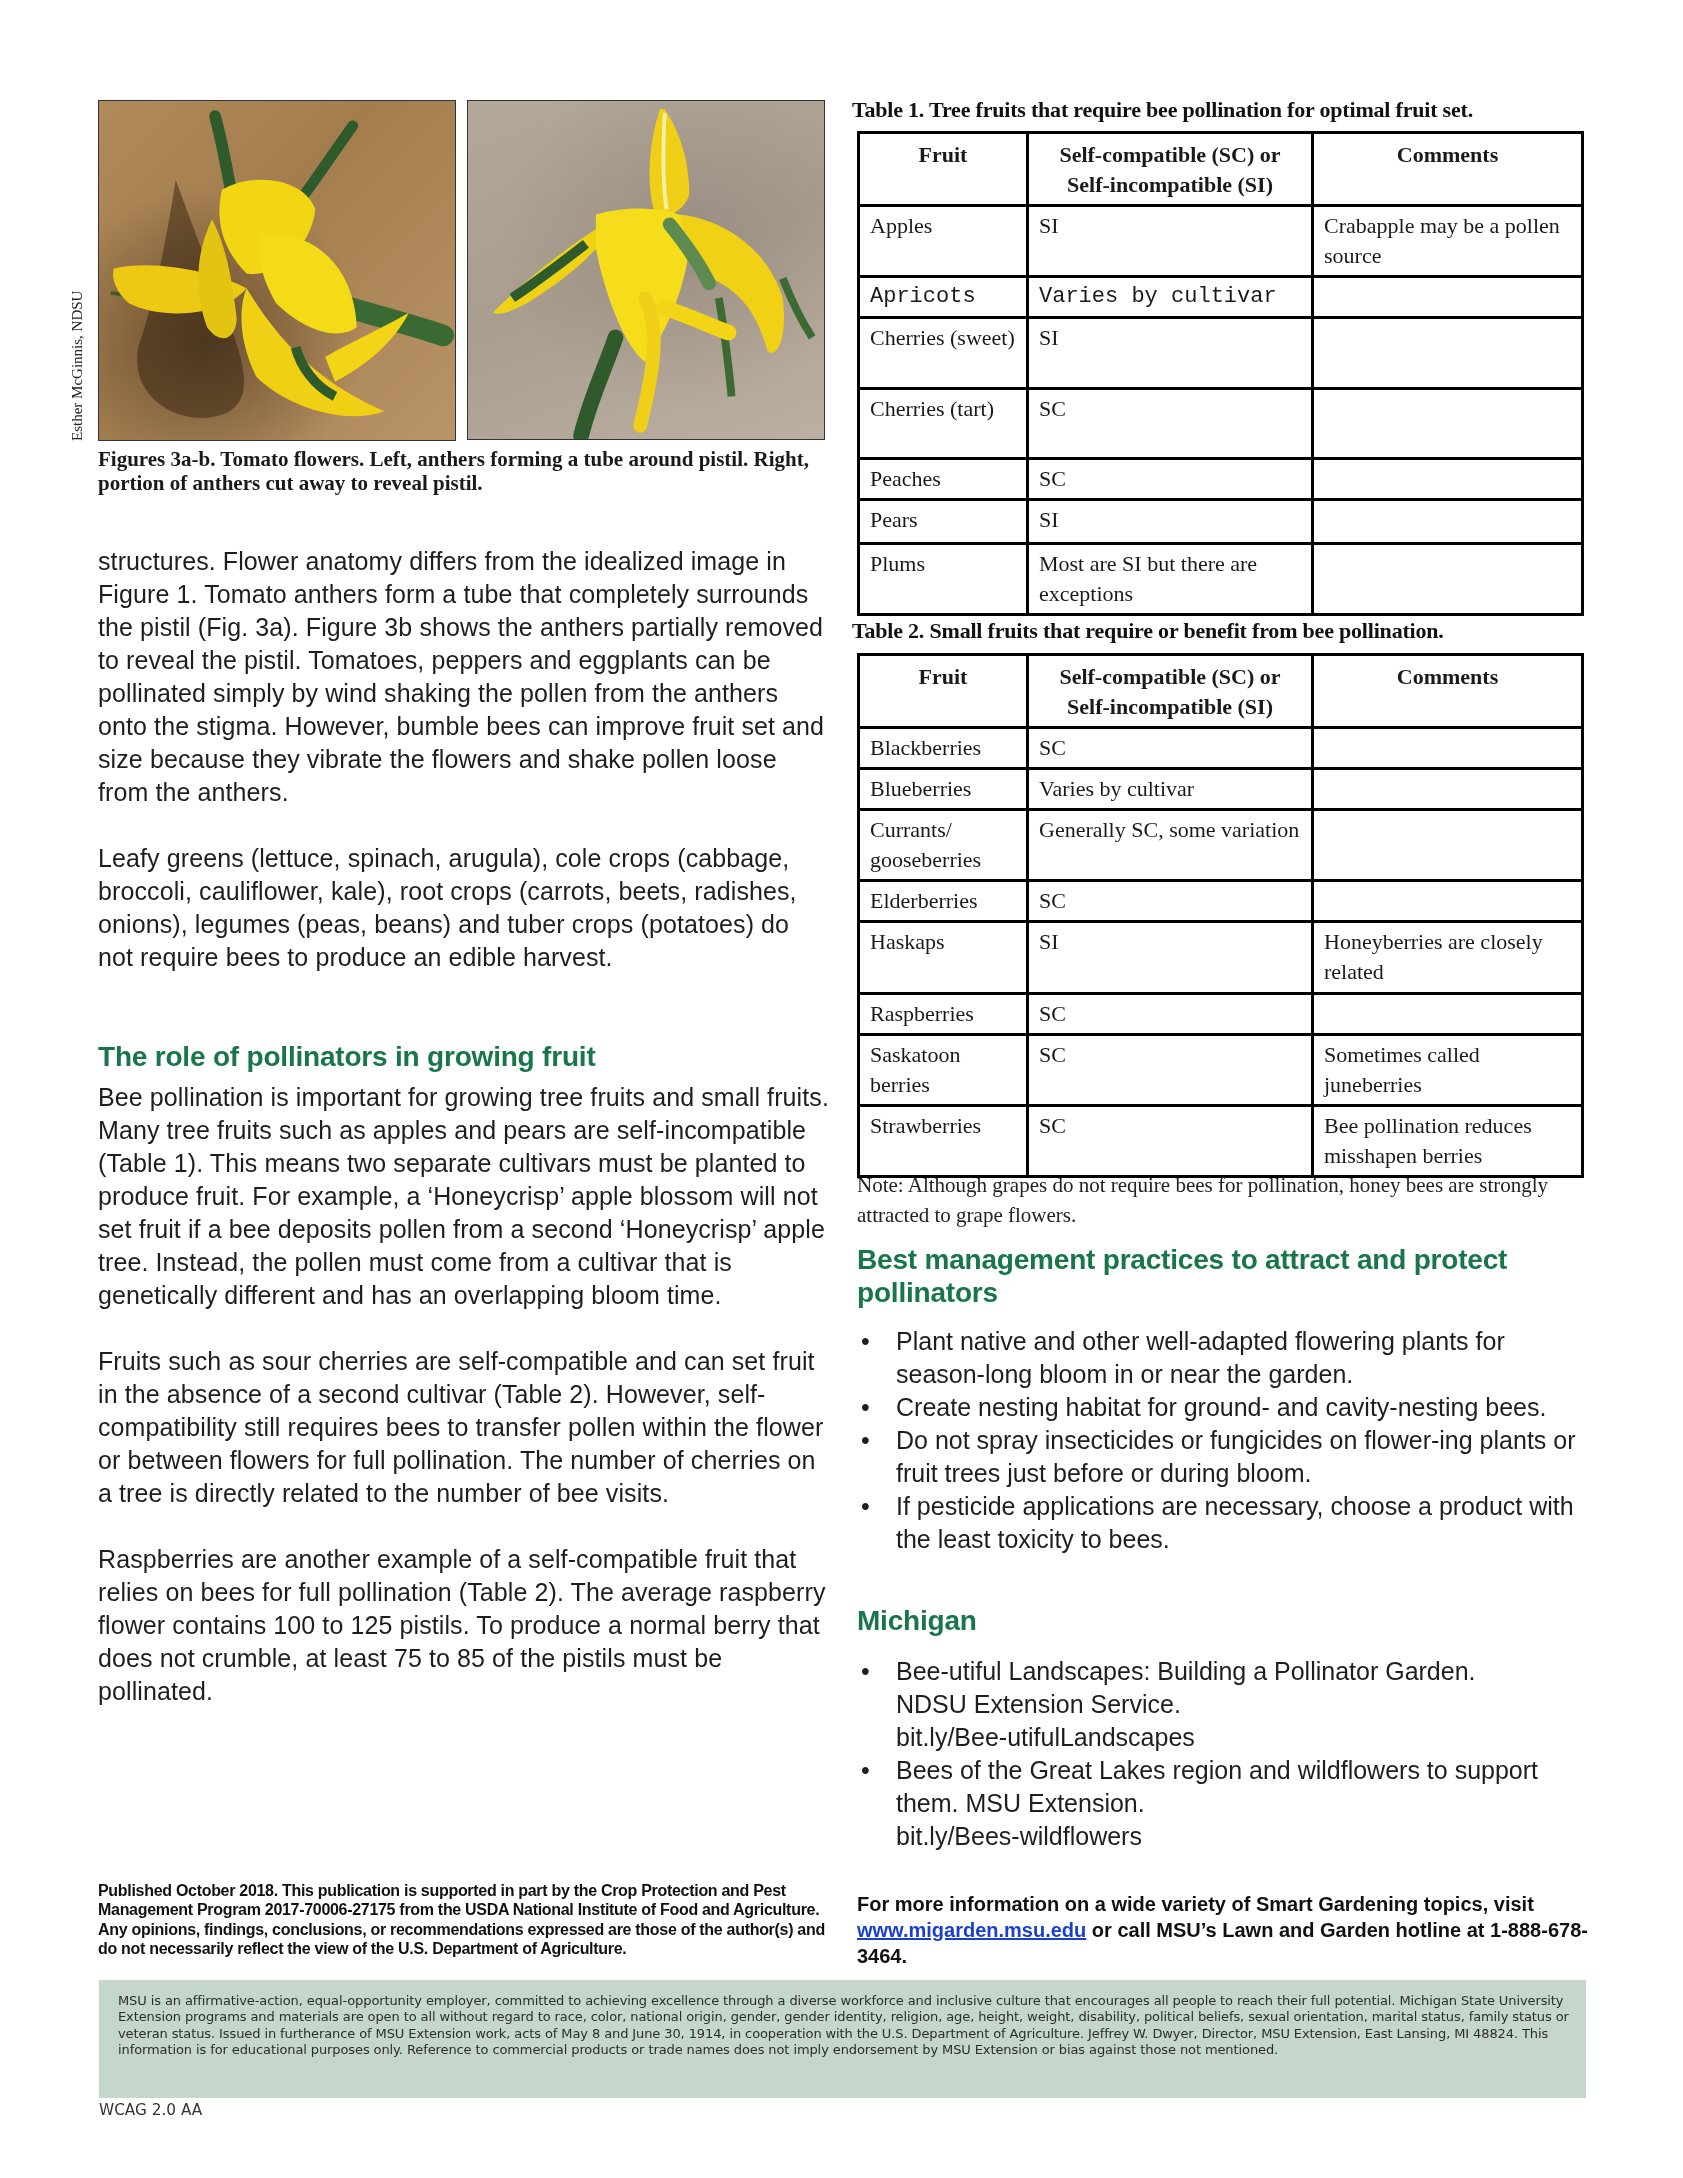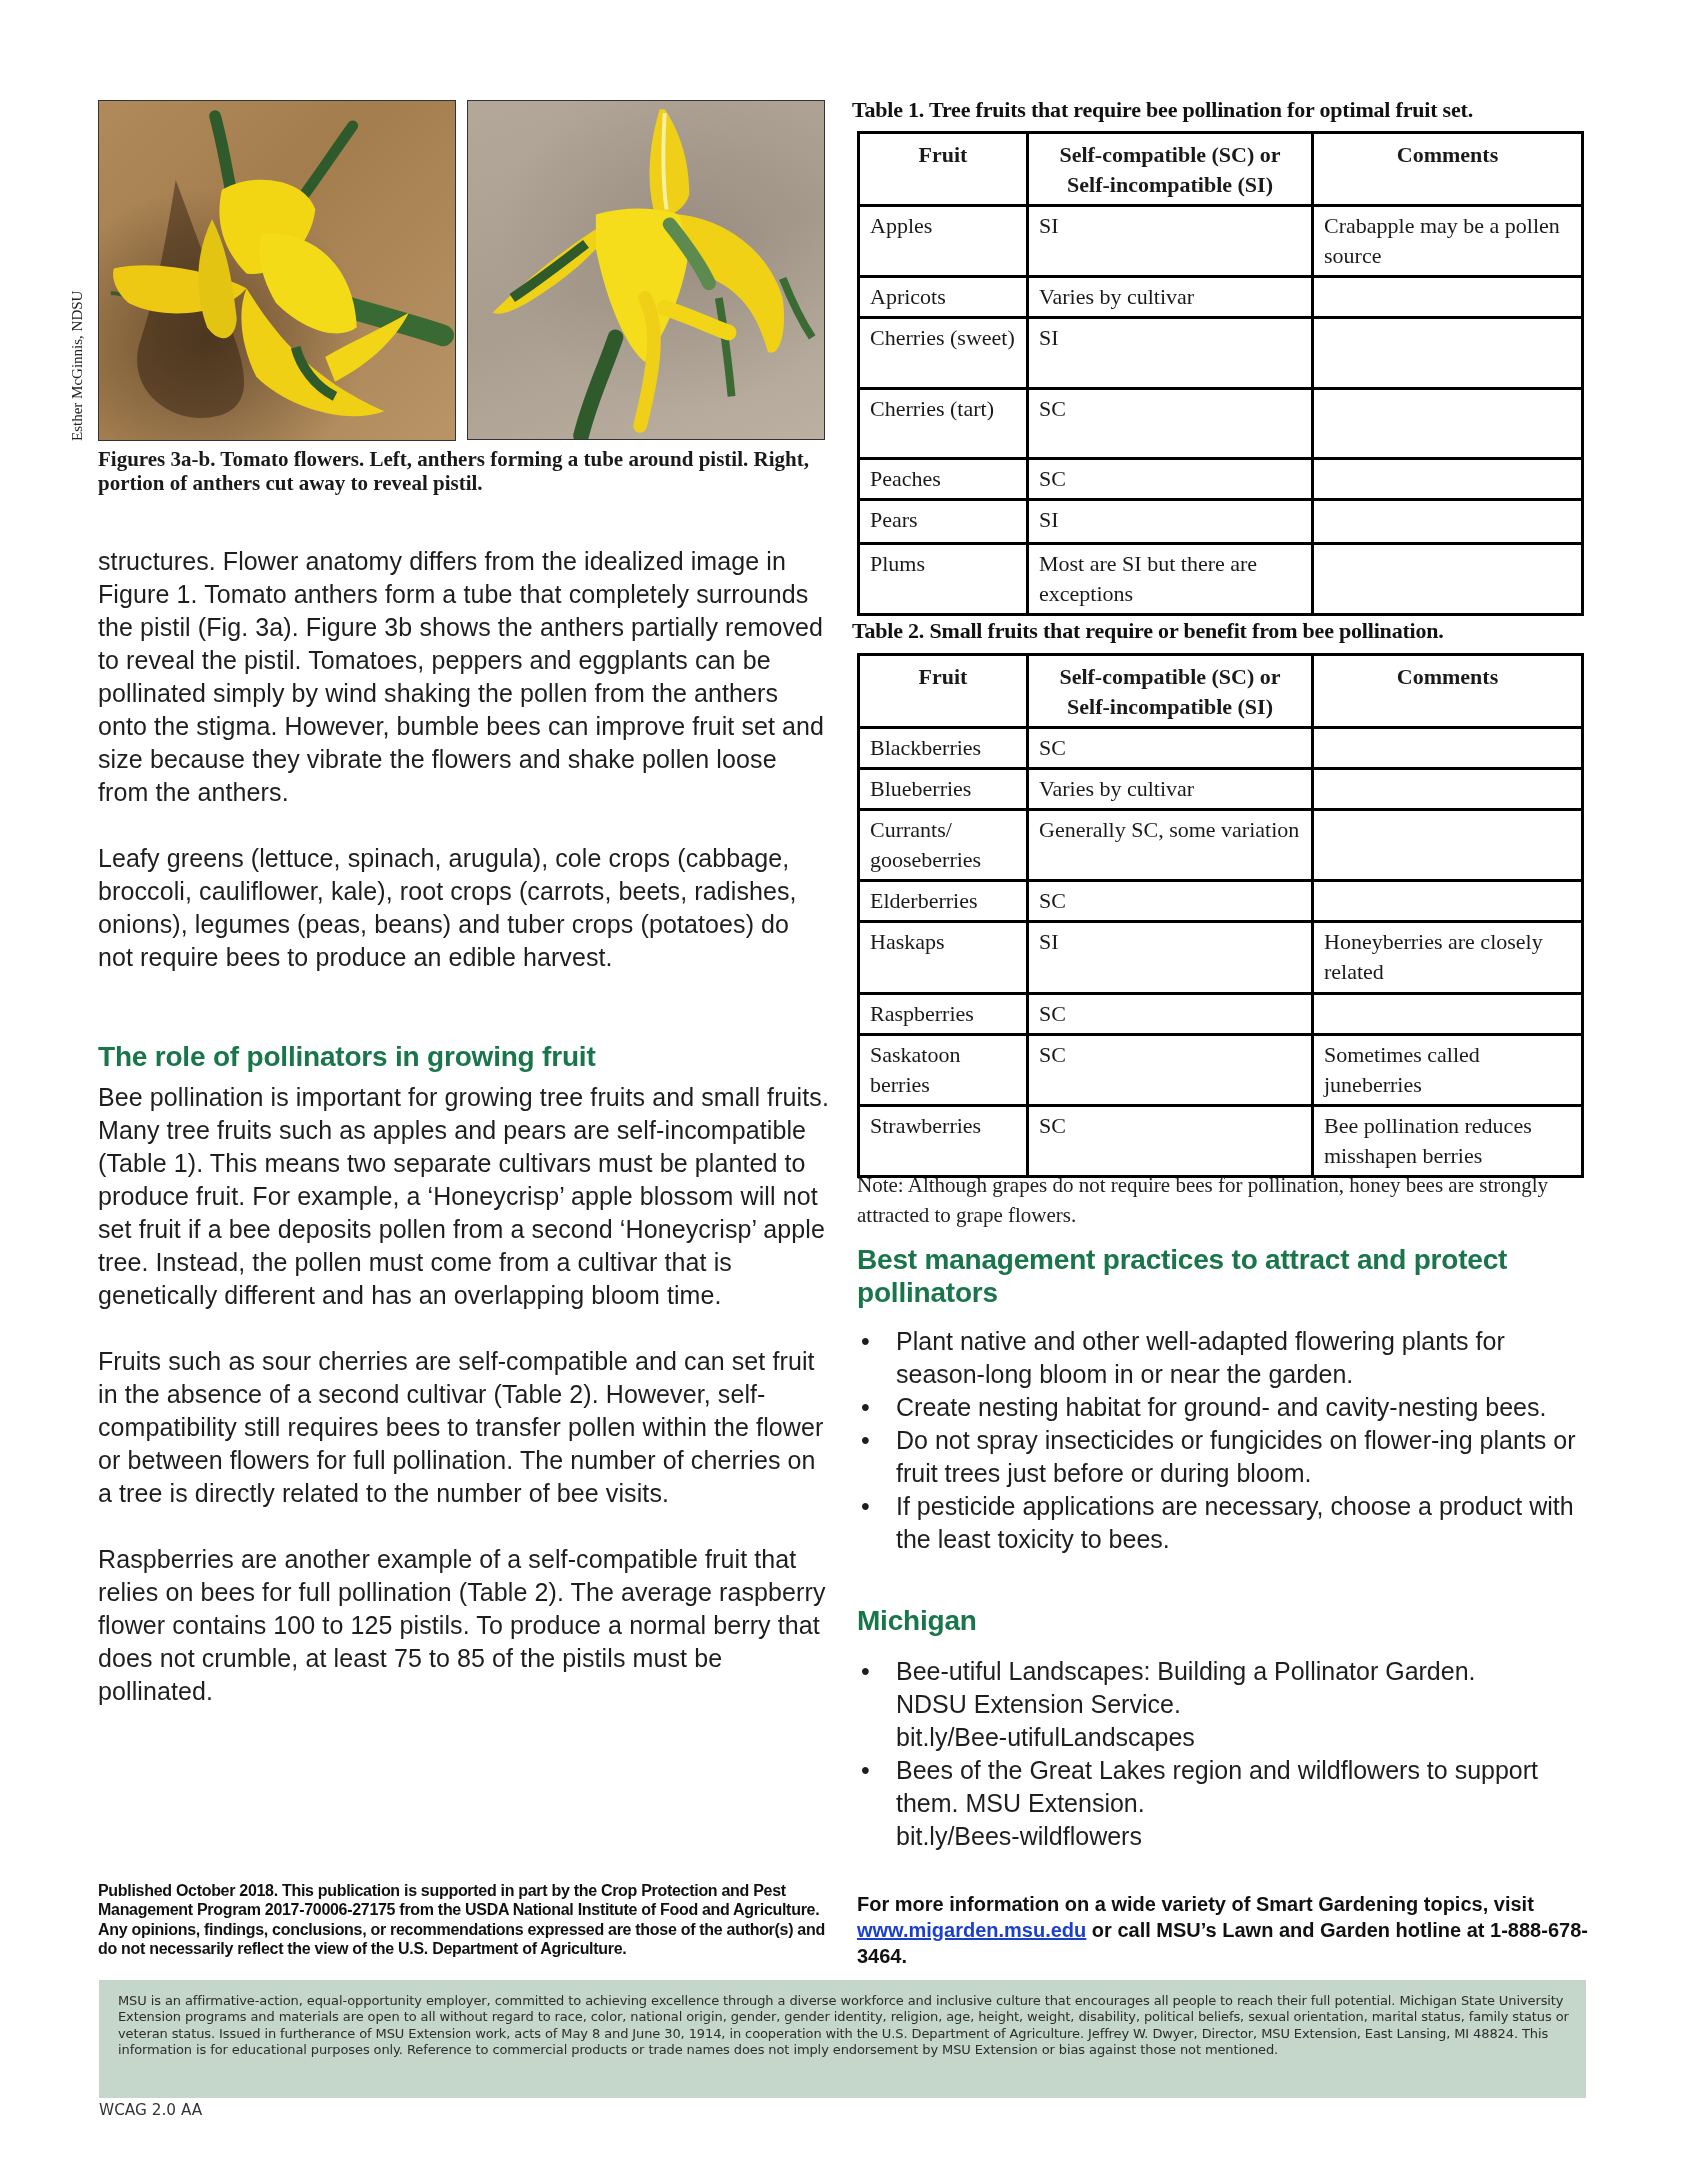--- a/index.html
+++ b/index.html
@@ -126,21 +126,21 @@
       <th>Self-compatible (SC) or Self-incompatible (SI)</th>
       <th>Comments</th>
     </tr>
   </thead>
   <tbody>
     <tr style="height: 68px; padding-left: 28px;">
       <td>Apples</td>
       <td>SI</td>
       <td>Crabapple may be a pollen source</td>
     </tr>
-    <tr style="height: 41px;">
+    <tr style="height: 41px; font-family: Liberation Mono, monospace;">
       <td>Apricots</td>
       <td>Varies by cultivar</td>
       <td></td>
     </tr>
     <tr style="height: 71px;">
       <td>Cherries (sweet)</td>
       <td>SI</td>
       <td></td>
     </tr>
     <tr style="height: 70px;">

